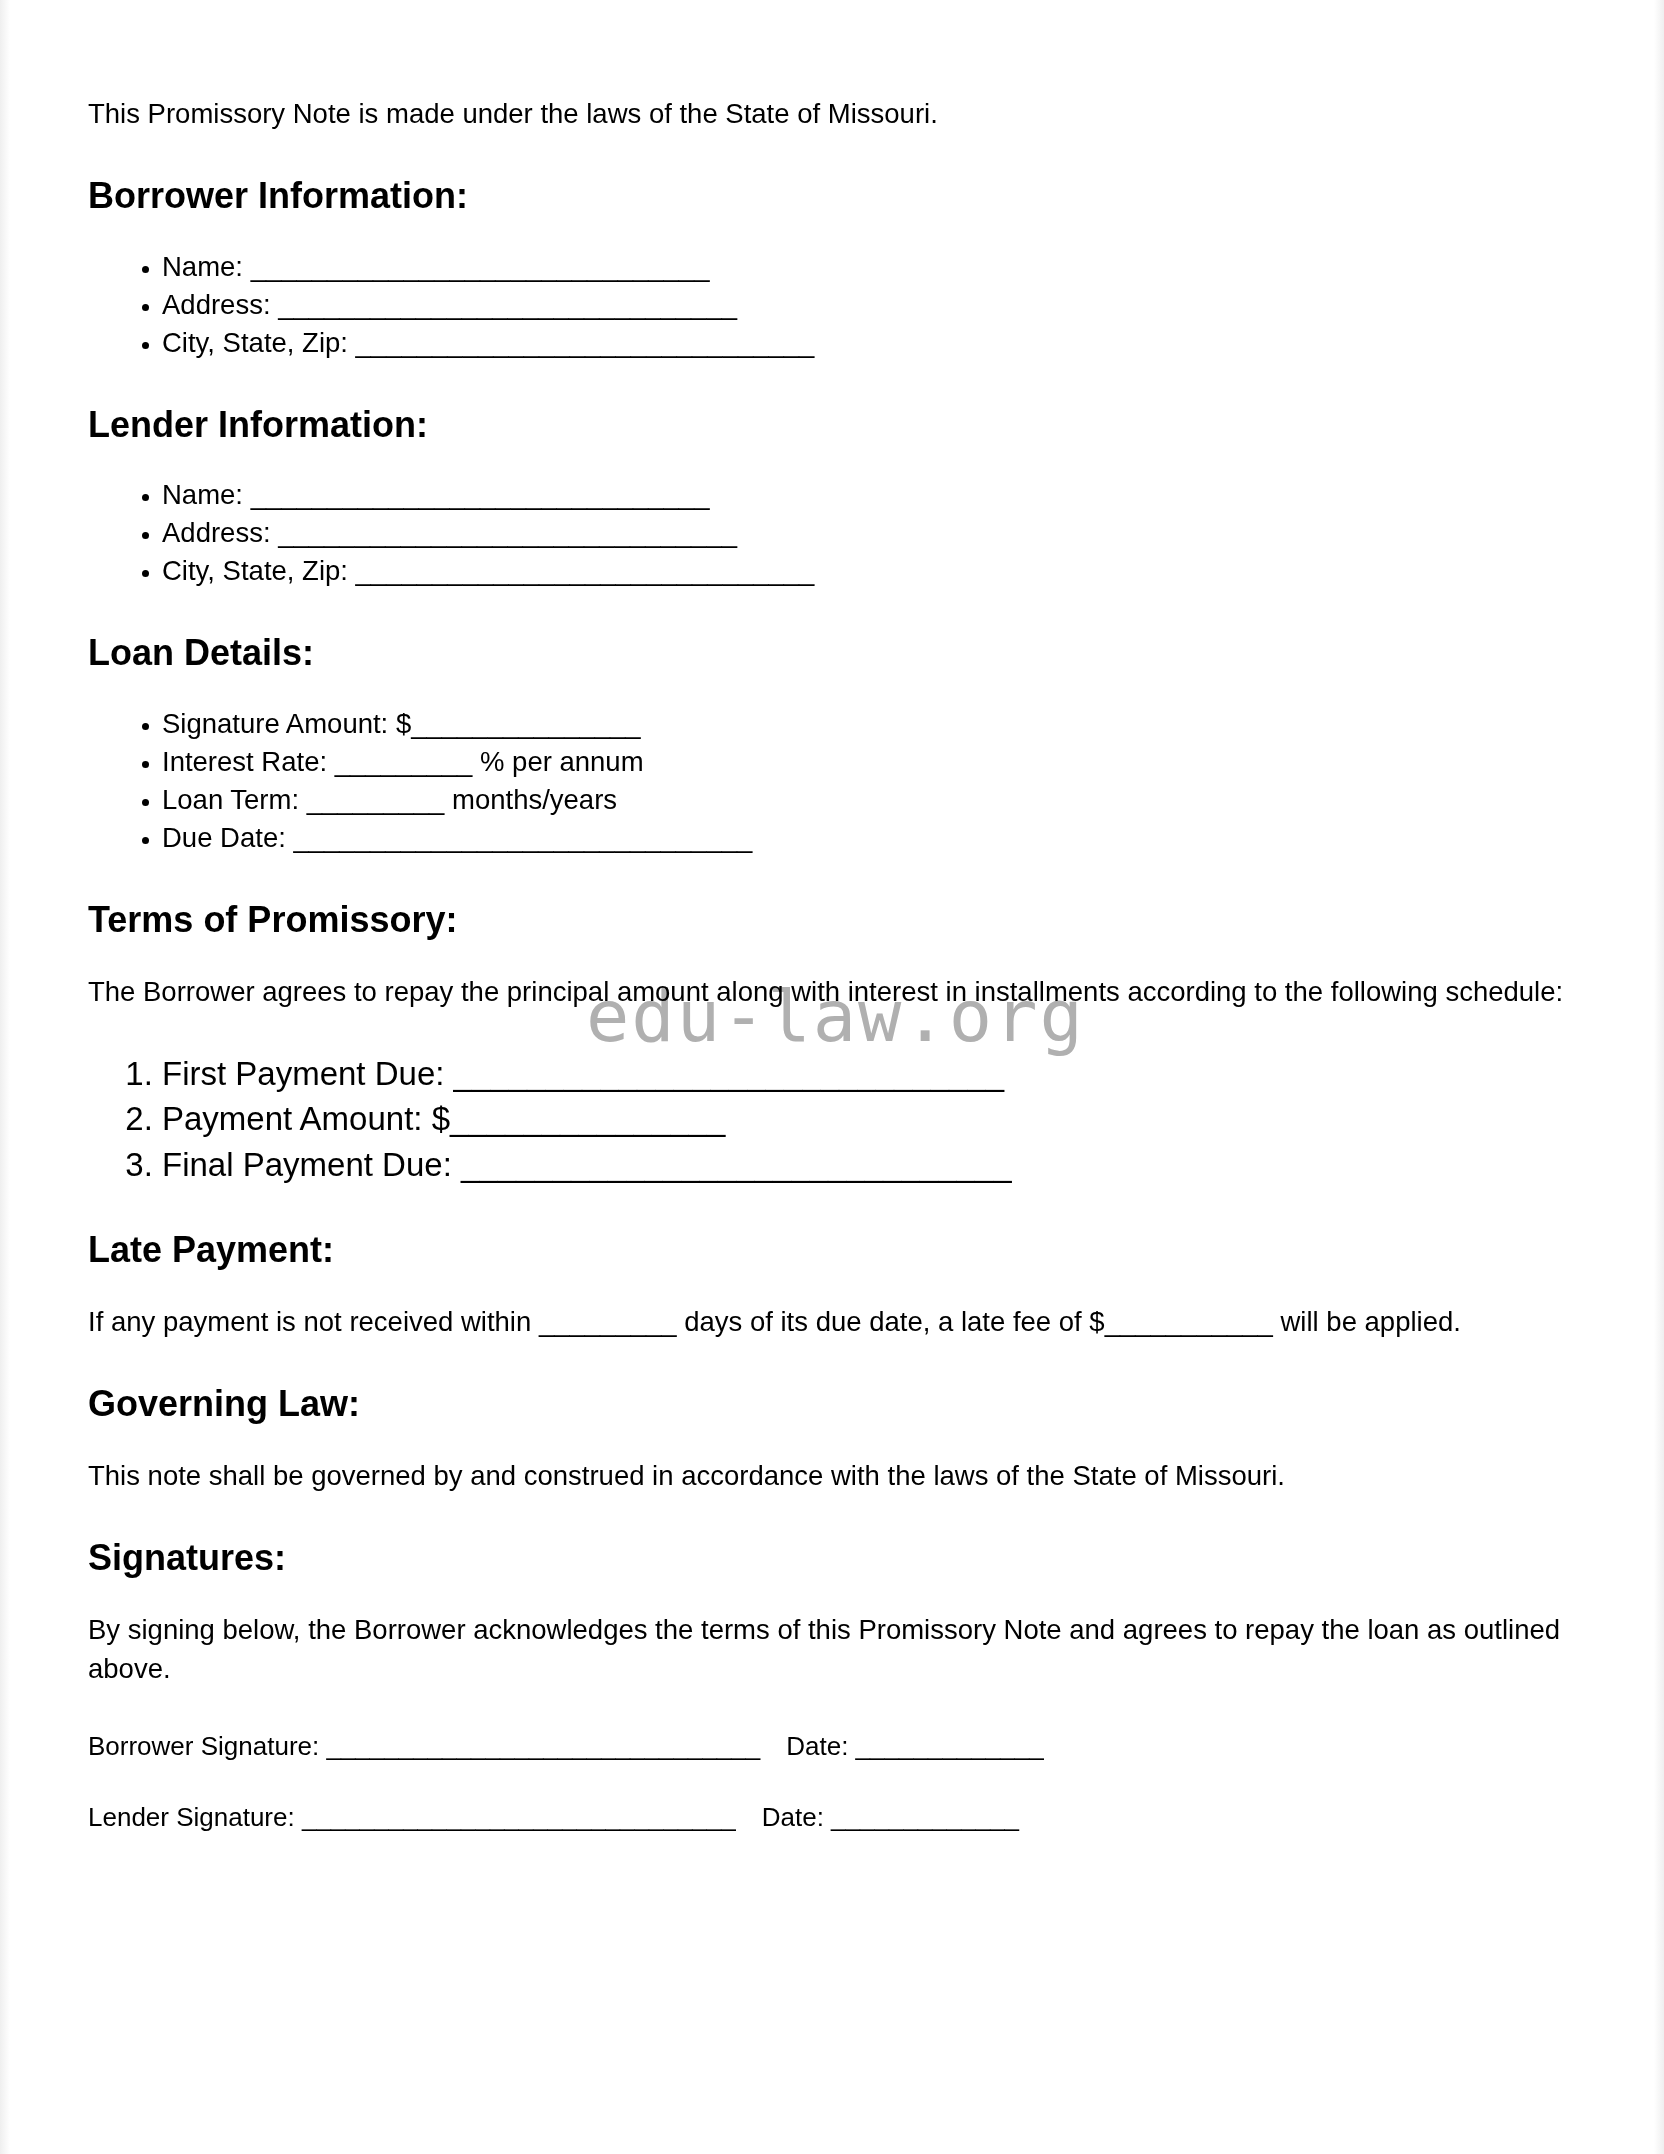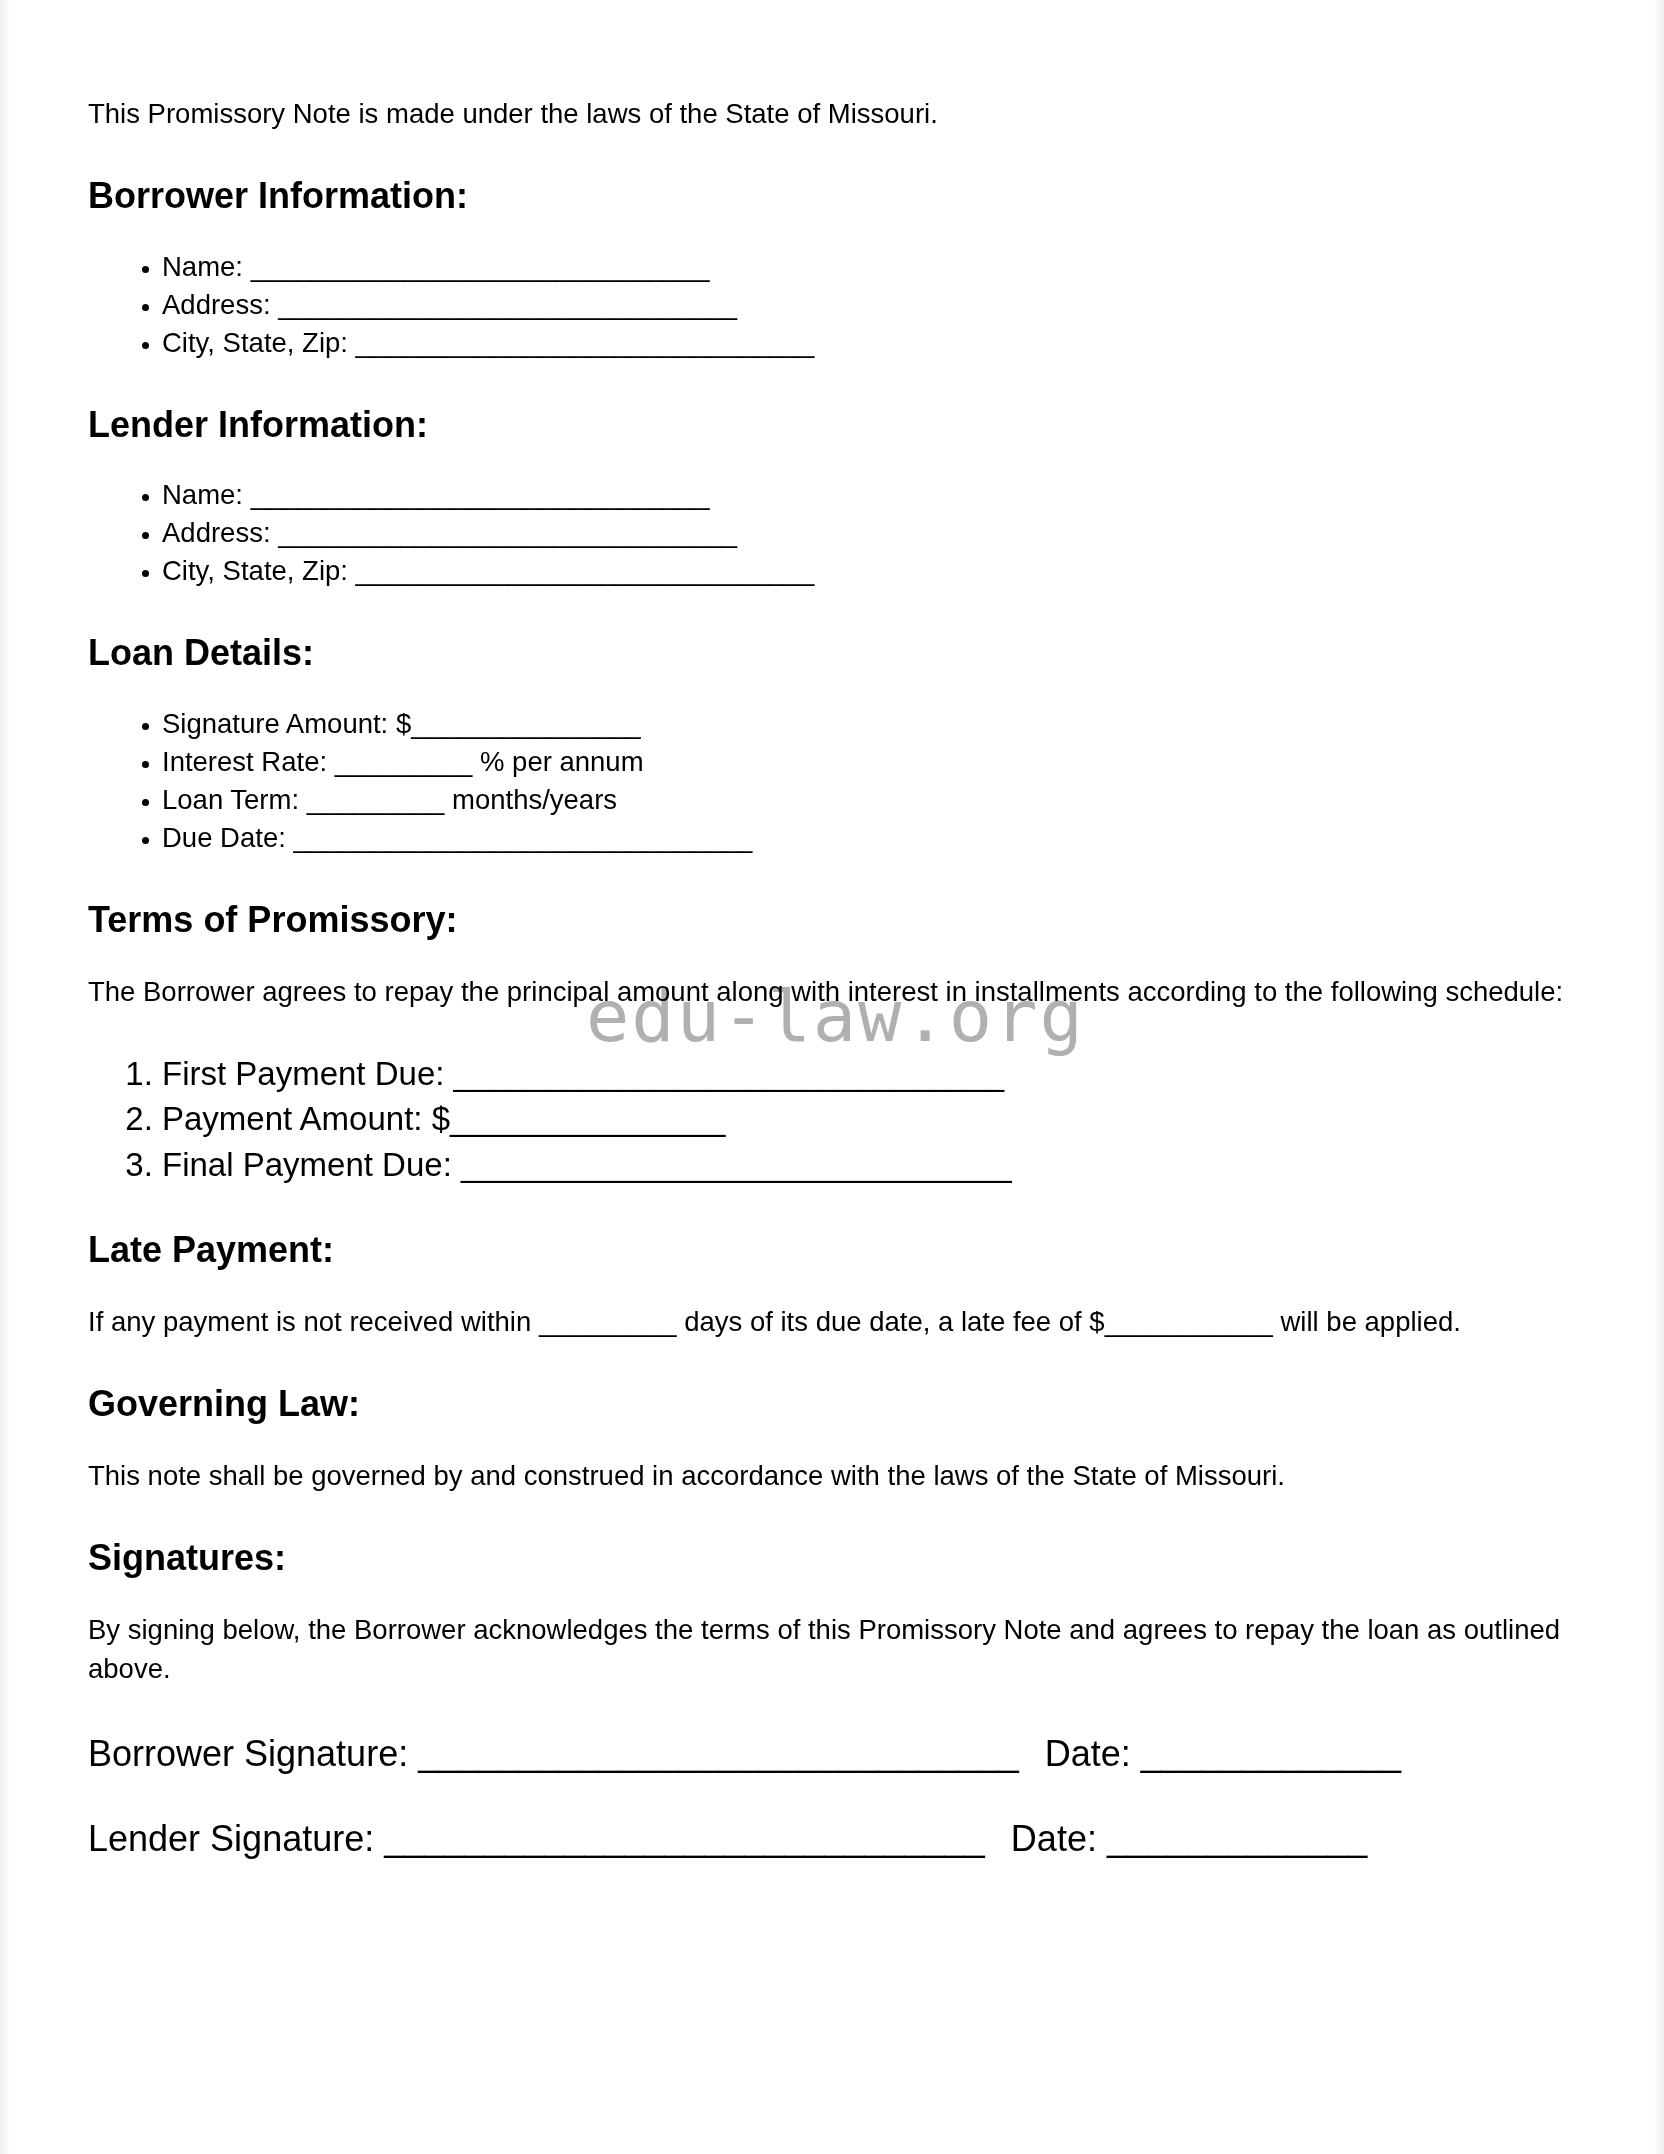--- a/index.html
+++ b/index.html
@@ -91,21 +91,21 @@
     list-style-type: decimal;
   }
   ol.numbered li {
     font-size: 33px;
     line-height: 1.38;
     margin: 0;
     padding: 0;
   }
 
   .sig-line {
-    font-size: 36px;
+    font-size: 26px;
     line-height: 1.42;
     margin: 0 0 34px 0;
   }
   .sig-gap { display: inline-block; width: 26px; }
 
   .watermark {
     position: absolute;
     left: 586px;
     top: 974px;
     font-family: "DejaVu Sans Mono", "Liberation Mono", monospace;

